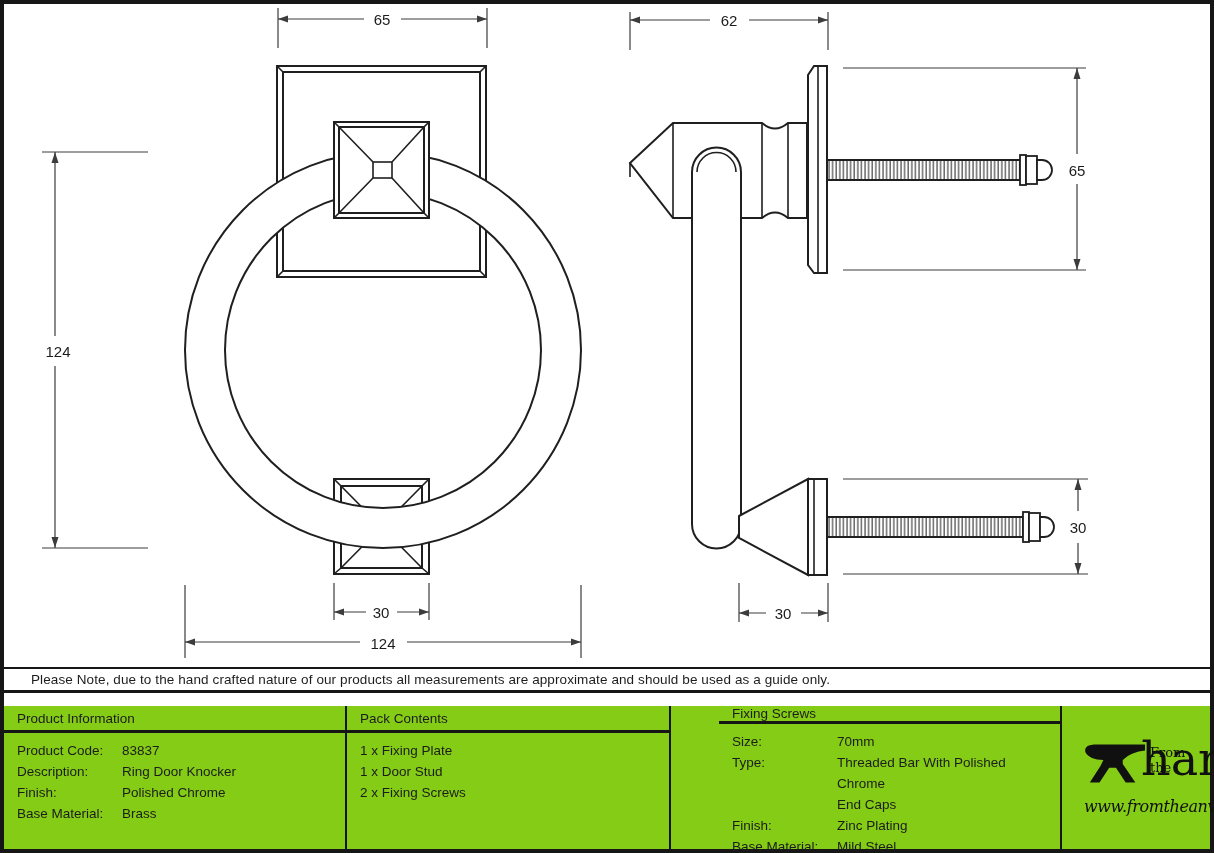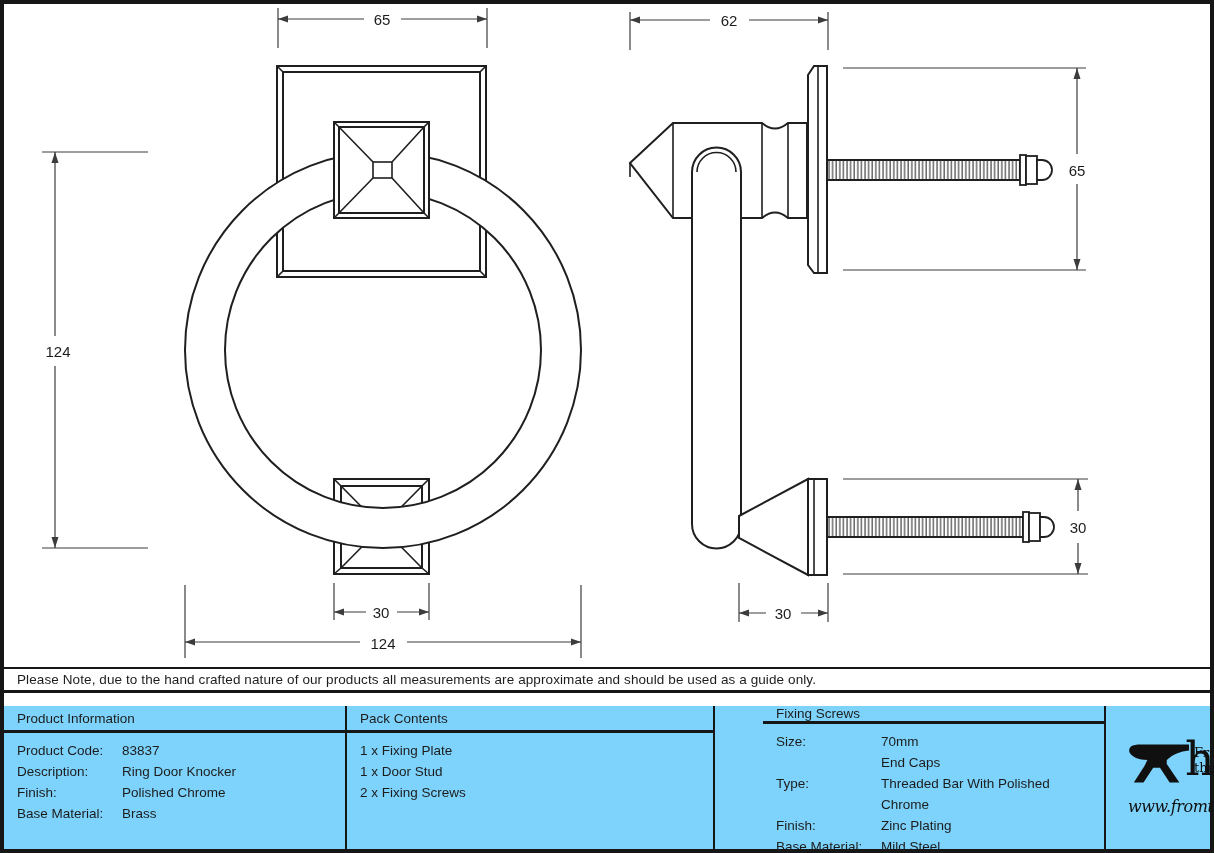--- a/index.html
+++ b/index.html
@@ -7,30 +7,30 @@
     width:1214px;height:853px;position:relative;background:#ffffff;
     font-family:"Liberation Sans", sans-serif;color:#1c1c1c;overflow:hidden;
   }
   .frame{position:absolute;inset:0;border:4px solid #161616;pointer-events:none;box-sizing:border-box;}
   .drawing-svg{position:absolute;left:0;top:0;}
 
   
   .notebar{
     position:absolute;left:4px;right:4px;top:667px;height:26px;box-sizing:border-box;
     border-top:2px solid #161616;border-bottom:3px solid #161616;background:#fff;
-    display:flex;align-items:center;padding-left:13px;font-size:13.5px;letter-spacing:.1px;
+    display:flex;align-items:center;padding-left:27px;font-size:13.5px;letter-spacing:.1px;
   }
 
   
   .spec-table{
-    position:absolute;left:4px;right:4px;top:706px;bottom:4px;display:flex;background:#7dd3fc;
+    position:absolute;left:4px;right:4px;top:706px;bottom:4px;display:flex;background:#84cc16;
   }
   .spec-col{box-sizing:border-box;display:flex;flex-direction:column;}
   .col-pi{width:343px;border-right:2px solid #161616;}
-  .col-pc{width:368px;border-right:2px solid #161616;}
+  .col-pc{width:324px;border-right:2px solid #161616;}
   .col-fs{width:343px;border-right:2px solid #161616;margin-left:48px;}
   .col-logo{flex:1;position:relative;}
   .col-header{
     height:27px;box-sizing:border-box;border-bottom:3px solid #161616;
     display:flex;align-items:center;padding-left:13px;font-size:13.5px;
   }
   .col-body{padding:7px 4px 0 13px;font-size:13.5px;line-height:21px;}
   .kv{display:flex;}
   .kv-label{width:105px;flex:0 0 105px;}
   .kv-value{flex:1;}
@@ -230,26 +230,26 @@
   <div class="spec-col col-fs">
     <div class="col-header">
       <span>Fixing Screws</span>
     </div>
     <div class="col-body">
       <div class="kv">
         <span class="kv-label">Size:</span>
         <span class="kv-value">70mm</span>
       </div>
       <div class="kv">
+        <span class="kv-label">Type:</span>
+        <span class="kv-value">Threaded Bar With Polished Chrome</span>
+      </div>
+      <div class="kv">
         <span class="kv-label"></span>
         <span class="kv-value">End Caps</span>
-      </div>
-      <div class="kv">
-        <span class="kv-label">Type:</span>
-        <span class="kv-value">Threaded Bar With Polished Chrome</span>
       </div>
       <div class="kv">
         <span class="kv-label">Finish:</span>
         <span class="kv-value">Zinc Plating</span>
       </div>
       <div class="kv">
         <span class="kv-label">Base Material:</span>
         <span class="kv-value">Mild Steel</span>
       </div>
     </div>

